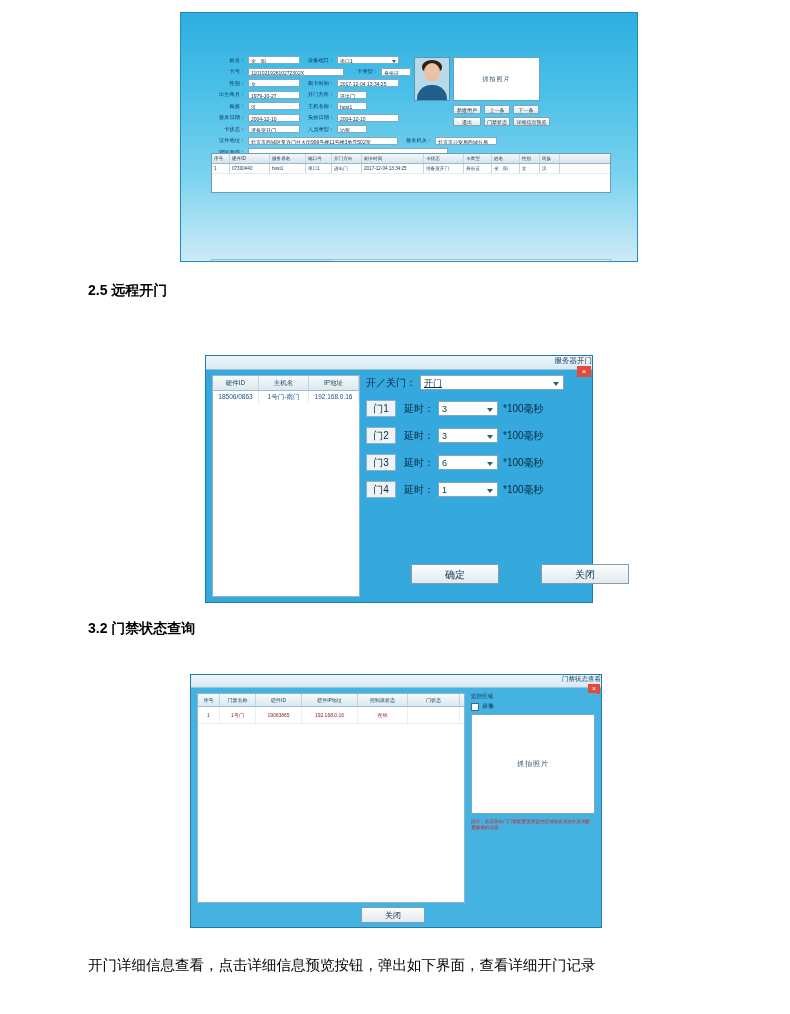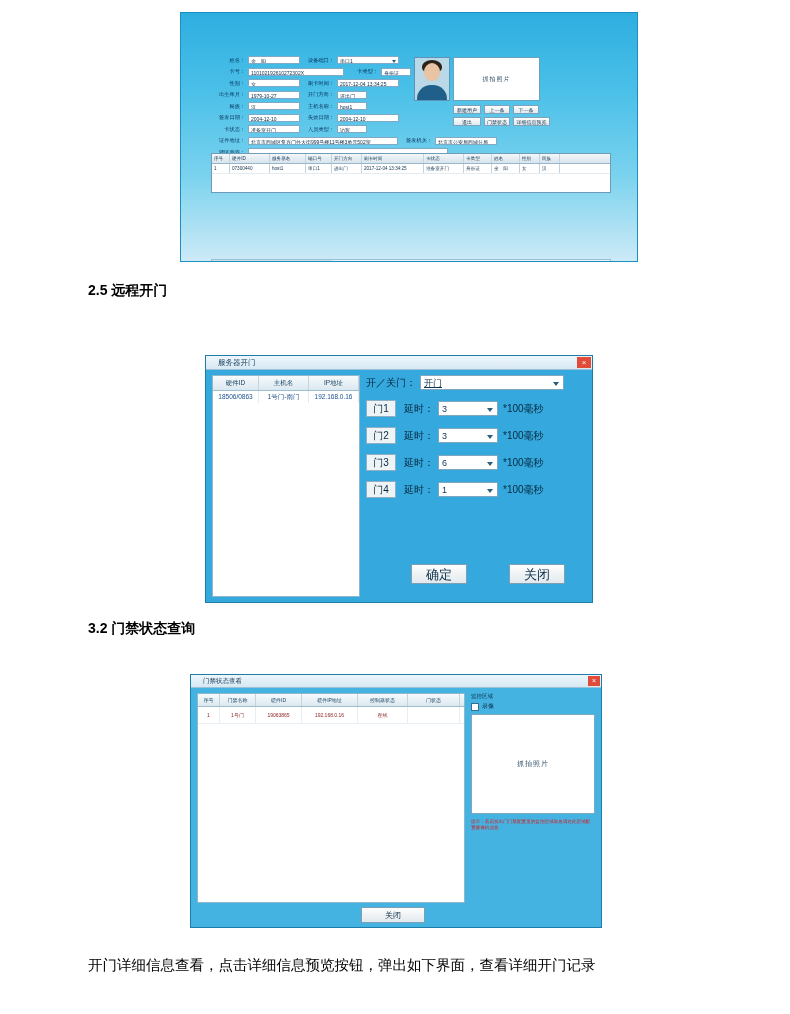--- a/index.html
+++ b/index.html
@@ -232,24 +232,25 @@
     background: #35a8dd;
     border: 1px solid #1d7ca8;
     box-sizing: border-box;
     font-size: 9px;
   }
   .dlg-title {
     height: 13px;
     background: linear-gradient(180deg,#eef6fb,#d7e8f3);
     border-bottom: 1px solid #9dc2d6;
     display: flex;
-    align-items: center;
+    align-items: flex-end;
     padding-left: 12px;
     font-size: 7.5px;
     color: #123a58;
+    flex-direction: column;
   }
   .dlg-close {
     margin-left: auto;
     width: 14px; height: 11px;
     background: #e04b3a;
     color: #fff;
     font-size: 8px;
     line-height: 11px;
     text-align: center;
     margin-right: 1px;
@@ -346,25 +347,25 @@
     box-sizing: border-box;
   }
   .s2-btns {
     position: absolute;
     left: 205px;
     top: 208px;
     display: flex;
     gap: 42px;
   }
   .btn-m {
-    width: 56px;
+    width: 88px;
     height: 20px;
     background: linear-gradient(180deg,#fdfdfd,#e2e9ee);
     border: 1px solid #7c9fb4;
-    font-size: 13px;
+    font-size: 10px;
     line-height: 19px;
     text-align: center;
     color: #0b2e47;
     box-sizing: border-box;
   }
 
   
   .shot3 {
     position: absolute;
     left: 190px;

